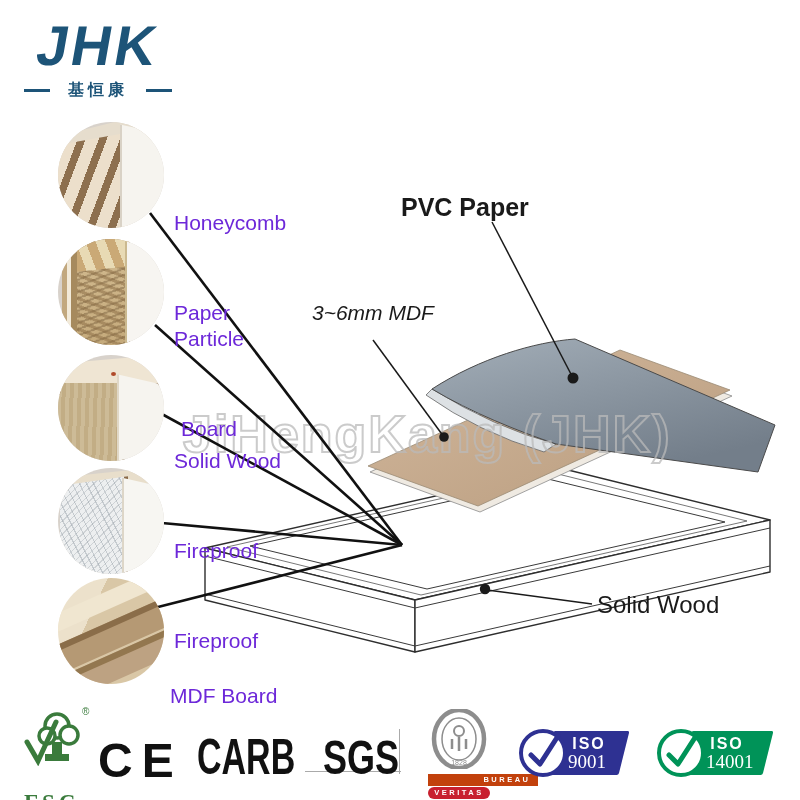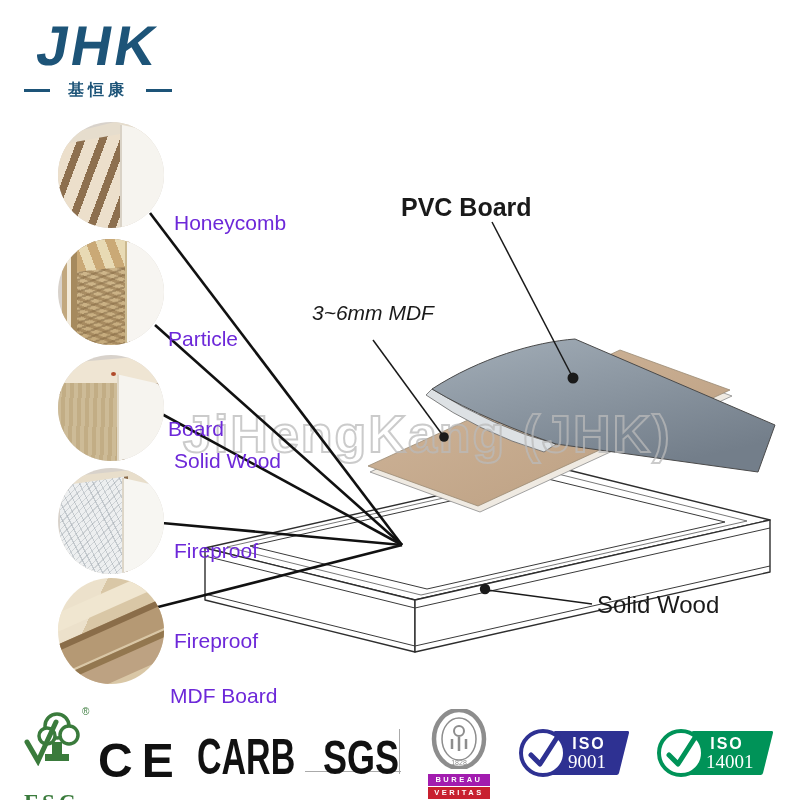--- a/index.html
+++ b/index.html
@@ -177,37 +177,38 @@
   <div class="fp-face"></div>
 </div>
 <div class="swatch s-mdf" style="top:578px;z-index:6;">
   <div class="mdf-band"></div>
   <div class="mdf-g1"></div>
   <div class="mdf-g2"></div>
 </div>
 
 <div class="abs red-label" style="left:174px;top:148px;z-index:7;">
   <div>Honeycomb</div>
-</div>
-<div class="abs red-label" style="left:168px;top:264px;z-index:7;">
+  <div>Paper</div>
+</div>
+<div class="abs red-label" style="left:174px;top:264px;z-index:7;text-align:center;">
   <div>Particle</div>
   <div>Board</div>
 </div>
 <div class="abs red-label" style="left:174px;top:386px;z-index:7;">
   <div>Solid Wood</div>
 </div>
 <div class="abs red-label" style="left:174px;top:476px;z-index:7;text-align:center;">
   <div>Fireproof</div>
   <div>Fireproof</div>
 </div>
 <div class="abs red-label" style="left:170px;top:621px;z-index:7;">
   <div>MDF Board</div>
 </div>
 
-<div class="abs blk-label" style="left:401px;top:193px;font-size:25px;font-weight:700;z-index:7;">PVC Board</div>
+<div class="abs blk-label" style="left:401px;top:193px;font-size:25px;font-weight:700;z-index:7;">PVC Paper</div>
 <div class="abs blk-label" style="left:312px;top:301px;font-size:21px;z-index:7;font-style:italic;">3~6mm MDF</div>
 <div class="abs blk-label" style="left:597px;top:591px;font-size:24px;z-index:7;">Solid Wood</div>
 
 <div class="abs" style="left:24px;top:710px;width:70px;z-index:8;">
   <svg width="66" height="56" viewBox="0 0 66 56">
     <circle cx="33" cy="16" r="12" fill="#fff" stroke="#3a7b3c" stroke-width="3.5"></circle>
     <circle cx="45" cy="25" r="9" fill="#fff" stroke="#3a7b3c" stroke-width="3.5"></circle>
     <circle cx="23" cy="26" r="8" fill="#fff" stroke="#3a7b3c" stroke-width="3.5"></circle>
     <path d="M28 32 h10 v12 h7 v7 h-24 v-7 h7 z" fill="#3a7b3c"></path>
     <polyline points="3,32 14,51 32,12" fill="none" stroke="#3a7b3c" stroke-width="5" stroke-linecap="round"></polyline>
@@ -225,22 +226,22 @@
 <div class="abs cert-text" style="left:323px;top:730px;font-size:48px;font-weight:800;transform:scaleX(0.75);z-index:8;">SGS</div>
 
 <div class="abs" style="left:428px;top:709px;width:62px;z-index:8;">
   <svg width="62" height="60" viewBox="0 0 62 60">
     <ellipse cx="31" cy="30" rx="25" ry="29" fill="#fff" stroke="#8d8d8d" stroke-width="4.5"></ellipse>
     <ellipse cx="31" cy="30" rx="17" ry="21" fill="none" stroke="#8d8d8d" stroke-width="1.5"></ellipse>
     <circle cx="31" cy="22" r="5" fill="none" stroke="#8d8d8d" stroke-width="2"></circle>
     <path d="M24 30 v10 M31 28 v14 M38 30 v10" stroke="#8d8d8d" stroke-width="2.5" fill="none"></path>
     <text x="31" y="56" text-anchor="middle" font-size="7" fill="#8d8d8d">1828</text>
   </svg>
-  <div class="bv-bar" style="background:#a21caf;margin-top:1px;">BUREAU</div>
-  <div class="bv-bar" style="background:#c8202f;margin-top:1px;">VERITAS</div>
+  <div class="bv-bar" style="background:#c2410c;margin-top:1px;padding-left:48px;">BUREAU</div>
+  <div class="bv-bar" style="background:#c8202f;margin-top:1px;border-radius:6px;">VERITAS</div>
 </div>
 
 <div class="abs iso-badge" style="left:518px;top:728px;z-index:8;">
   <div class="iso-flag" style="background:#2e3192;">
     <span class="iso">ISO</span>
     <span class="num">9001</span>
   </div>
   <svg class="iso-circle" viewBox="0 0 50 50">
     <circle cx="25" cy="25" r="22" fill="#fff" stroke="#2e3192" stroke-width="4"></circle>
     <polyline points="13,27 22,36 40,8" fill="none" stroke="#2e3192" stroke-width="5" stroke-linecap="round" stroke-linejoin="round"></polyline>

